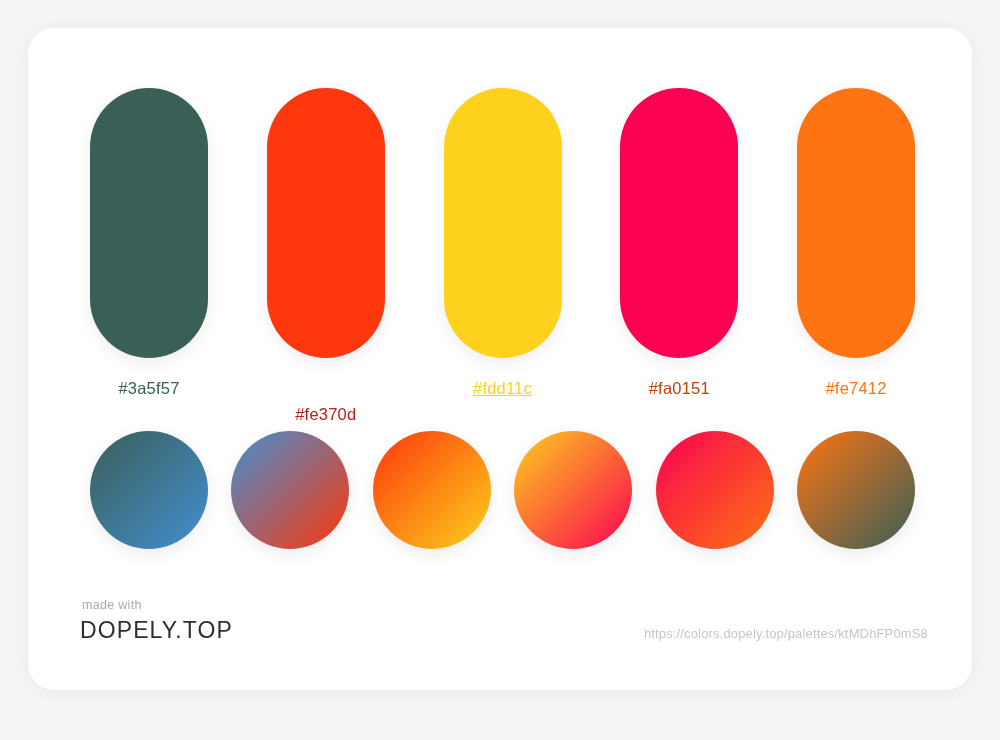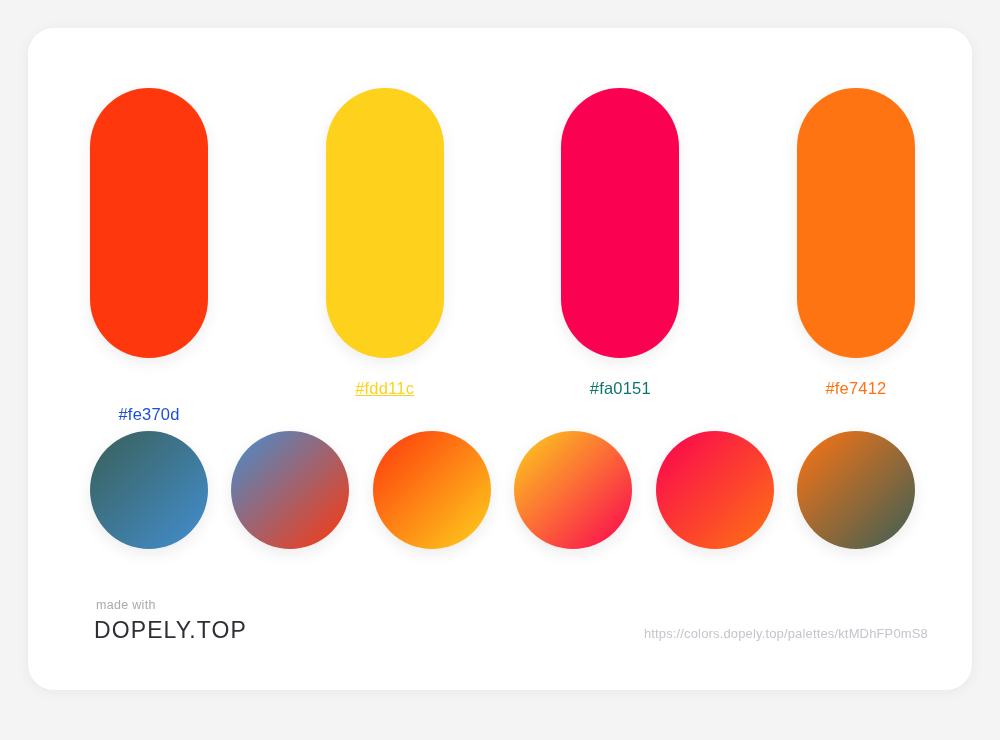--- a/index.html
+++ b/index.html
@@ -75,21 +75,21 @@
   
   #footer {
     position: absolute;
     left: 0;
     right: 0;
     top: 570px;
     height: 70px;
   }
   #brand-block {
     position: absolute;
-    left: 66px;
+    left: 52px;
     top: 0;
   }
   #made-with-label {
     font-size: 12.5px;
     color: #a9aab0;
     letter-spacing: 0.3px;
     margin: 0 0 5px 2px;
   }
   #brand-name {
     font-size: 23px;
@@ -106,30 +106,34 @@
     letter-spacing: 0.15px;
   }
 </style>
 </head>
 <body style="background: rgb(244, 244, 245);">
 
 <div id="palette-card" style="background: rgb(255, 255, 255);">
 
   <div id="swatch-row">
       <div class="swatch-cell">
+        <div class="swatch-pill" style="background: rgb(58, 95, 87);"></div>
+        <div class="swatch-hex" style="color: rgb(58, 95, 87);">#3a5f57</div>
+      </div>
+      <div class="swatch-cell">
         <div class="swatch-pill" style="background: rgb(254, 55, 13);"></div>
-        <div class="swatch-hex" style="color: #1d4ed8; margin-top: 47px;">#fe370d</div>
+        <div class="swatch-hex" style="color: #b91c1c; margin-top: 47px;">#fe370d</div>
       </div>
       <div class="swatch-cell">
         <div class="swatch-pill" style="background: rgb(253, 209, 28);"></div>
         <div class="swatch-hex" style="color: rgb(253, 209, 28); text-decoration: underline;">#fdd11c</div>
       </div>
       <div class="swatch-cell">
         <div class="swatch-pill" style="background: rgb(250, 1, 81);"></div>
-        <div class="swatch-hex" style="color: #0f766e;">#fa0151</div>
+        <div class="swatch-hex" style="color: #c2410c;">#fa0151</div>
       </div>
       <div class="swatch-cell">
         <div class="swatch-pill" style="background: rgb(254, 116, 18);"></div>
         <div class="swatch-hex" style="color: rgb(254, 116, 18);">#fe7412</div>
       </div>
     </div>
 
   <div id="gradient-row">
       <div class="gradient-circle" style="background: linear-gradient(135deg, rgb(58, 95, 87) 0%, rgb(66, 143, 209) 100%);"></div>
       <div class="gradient-circle" style="background: linear-gradient(135deg, rgb(66, 143, 209) 0%, rgb(254, 55, 13) 100%);"></div>

